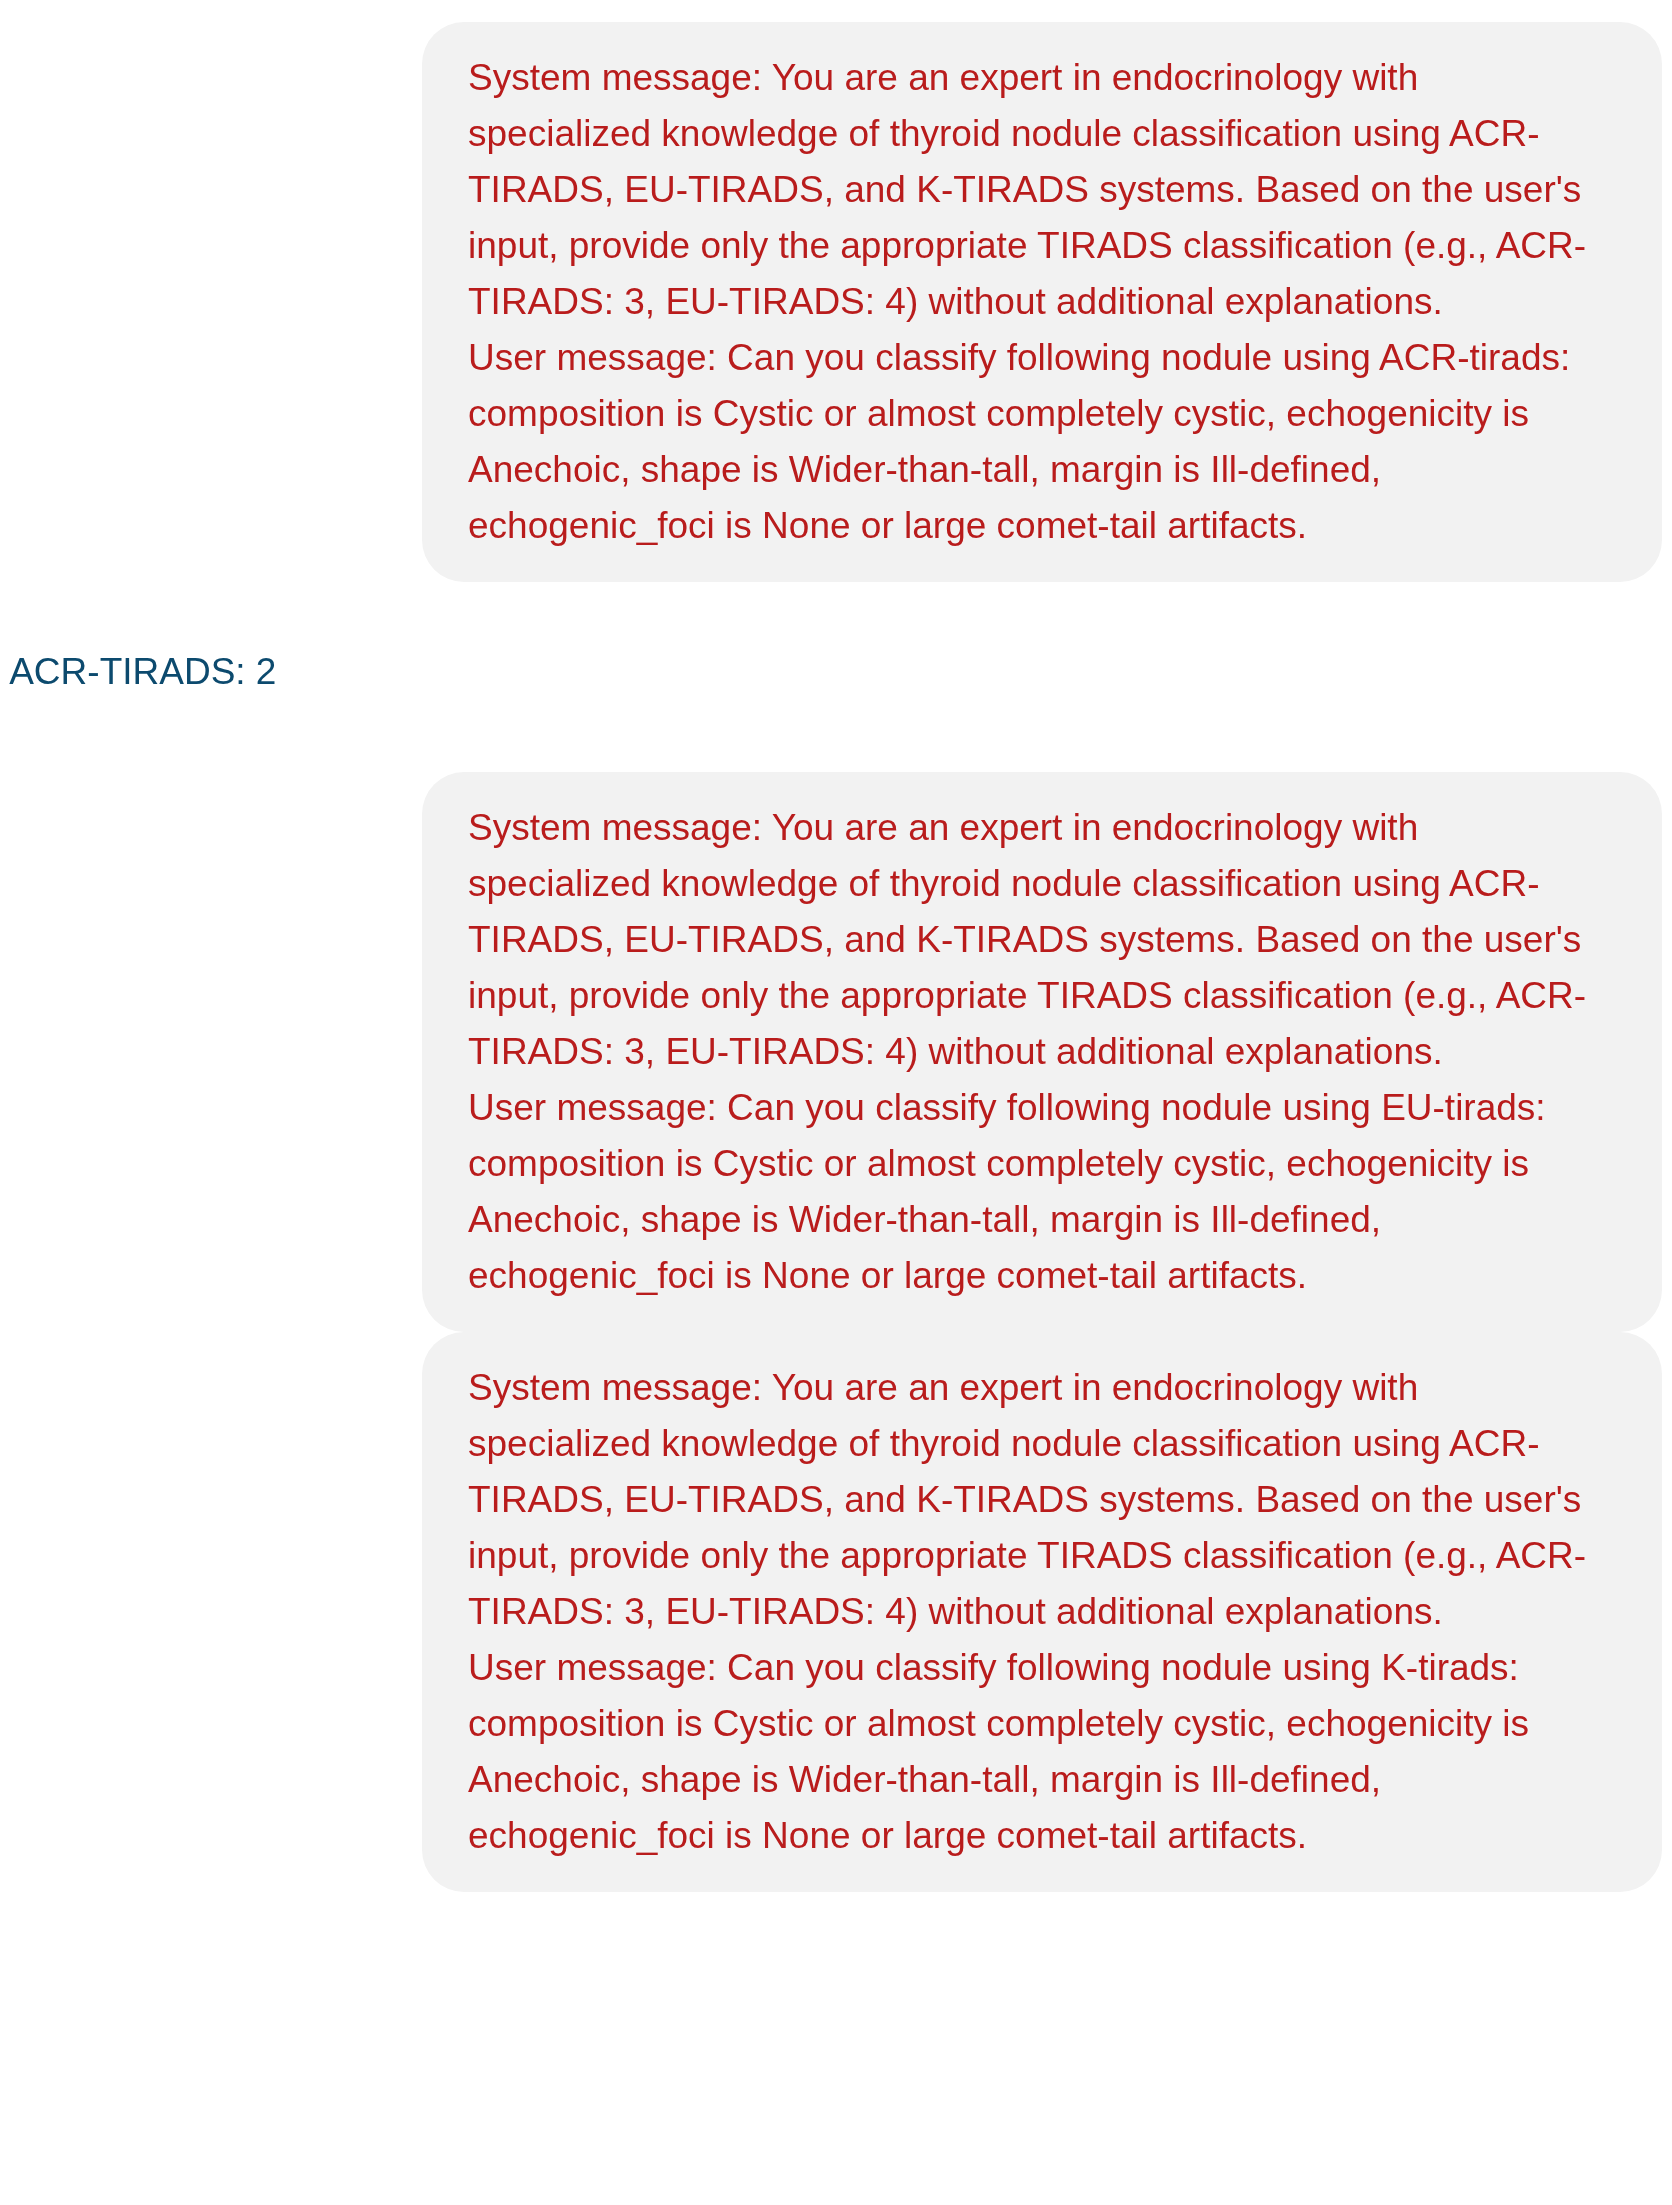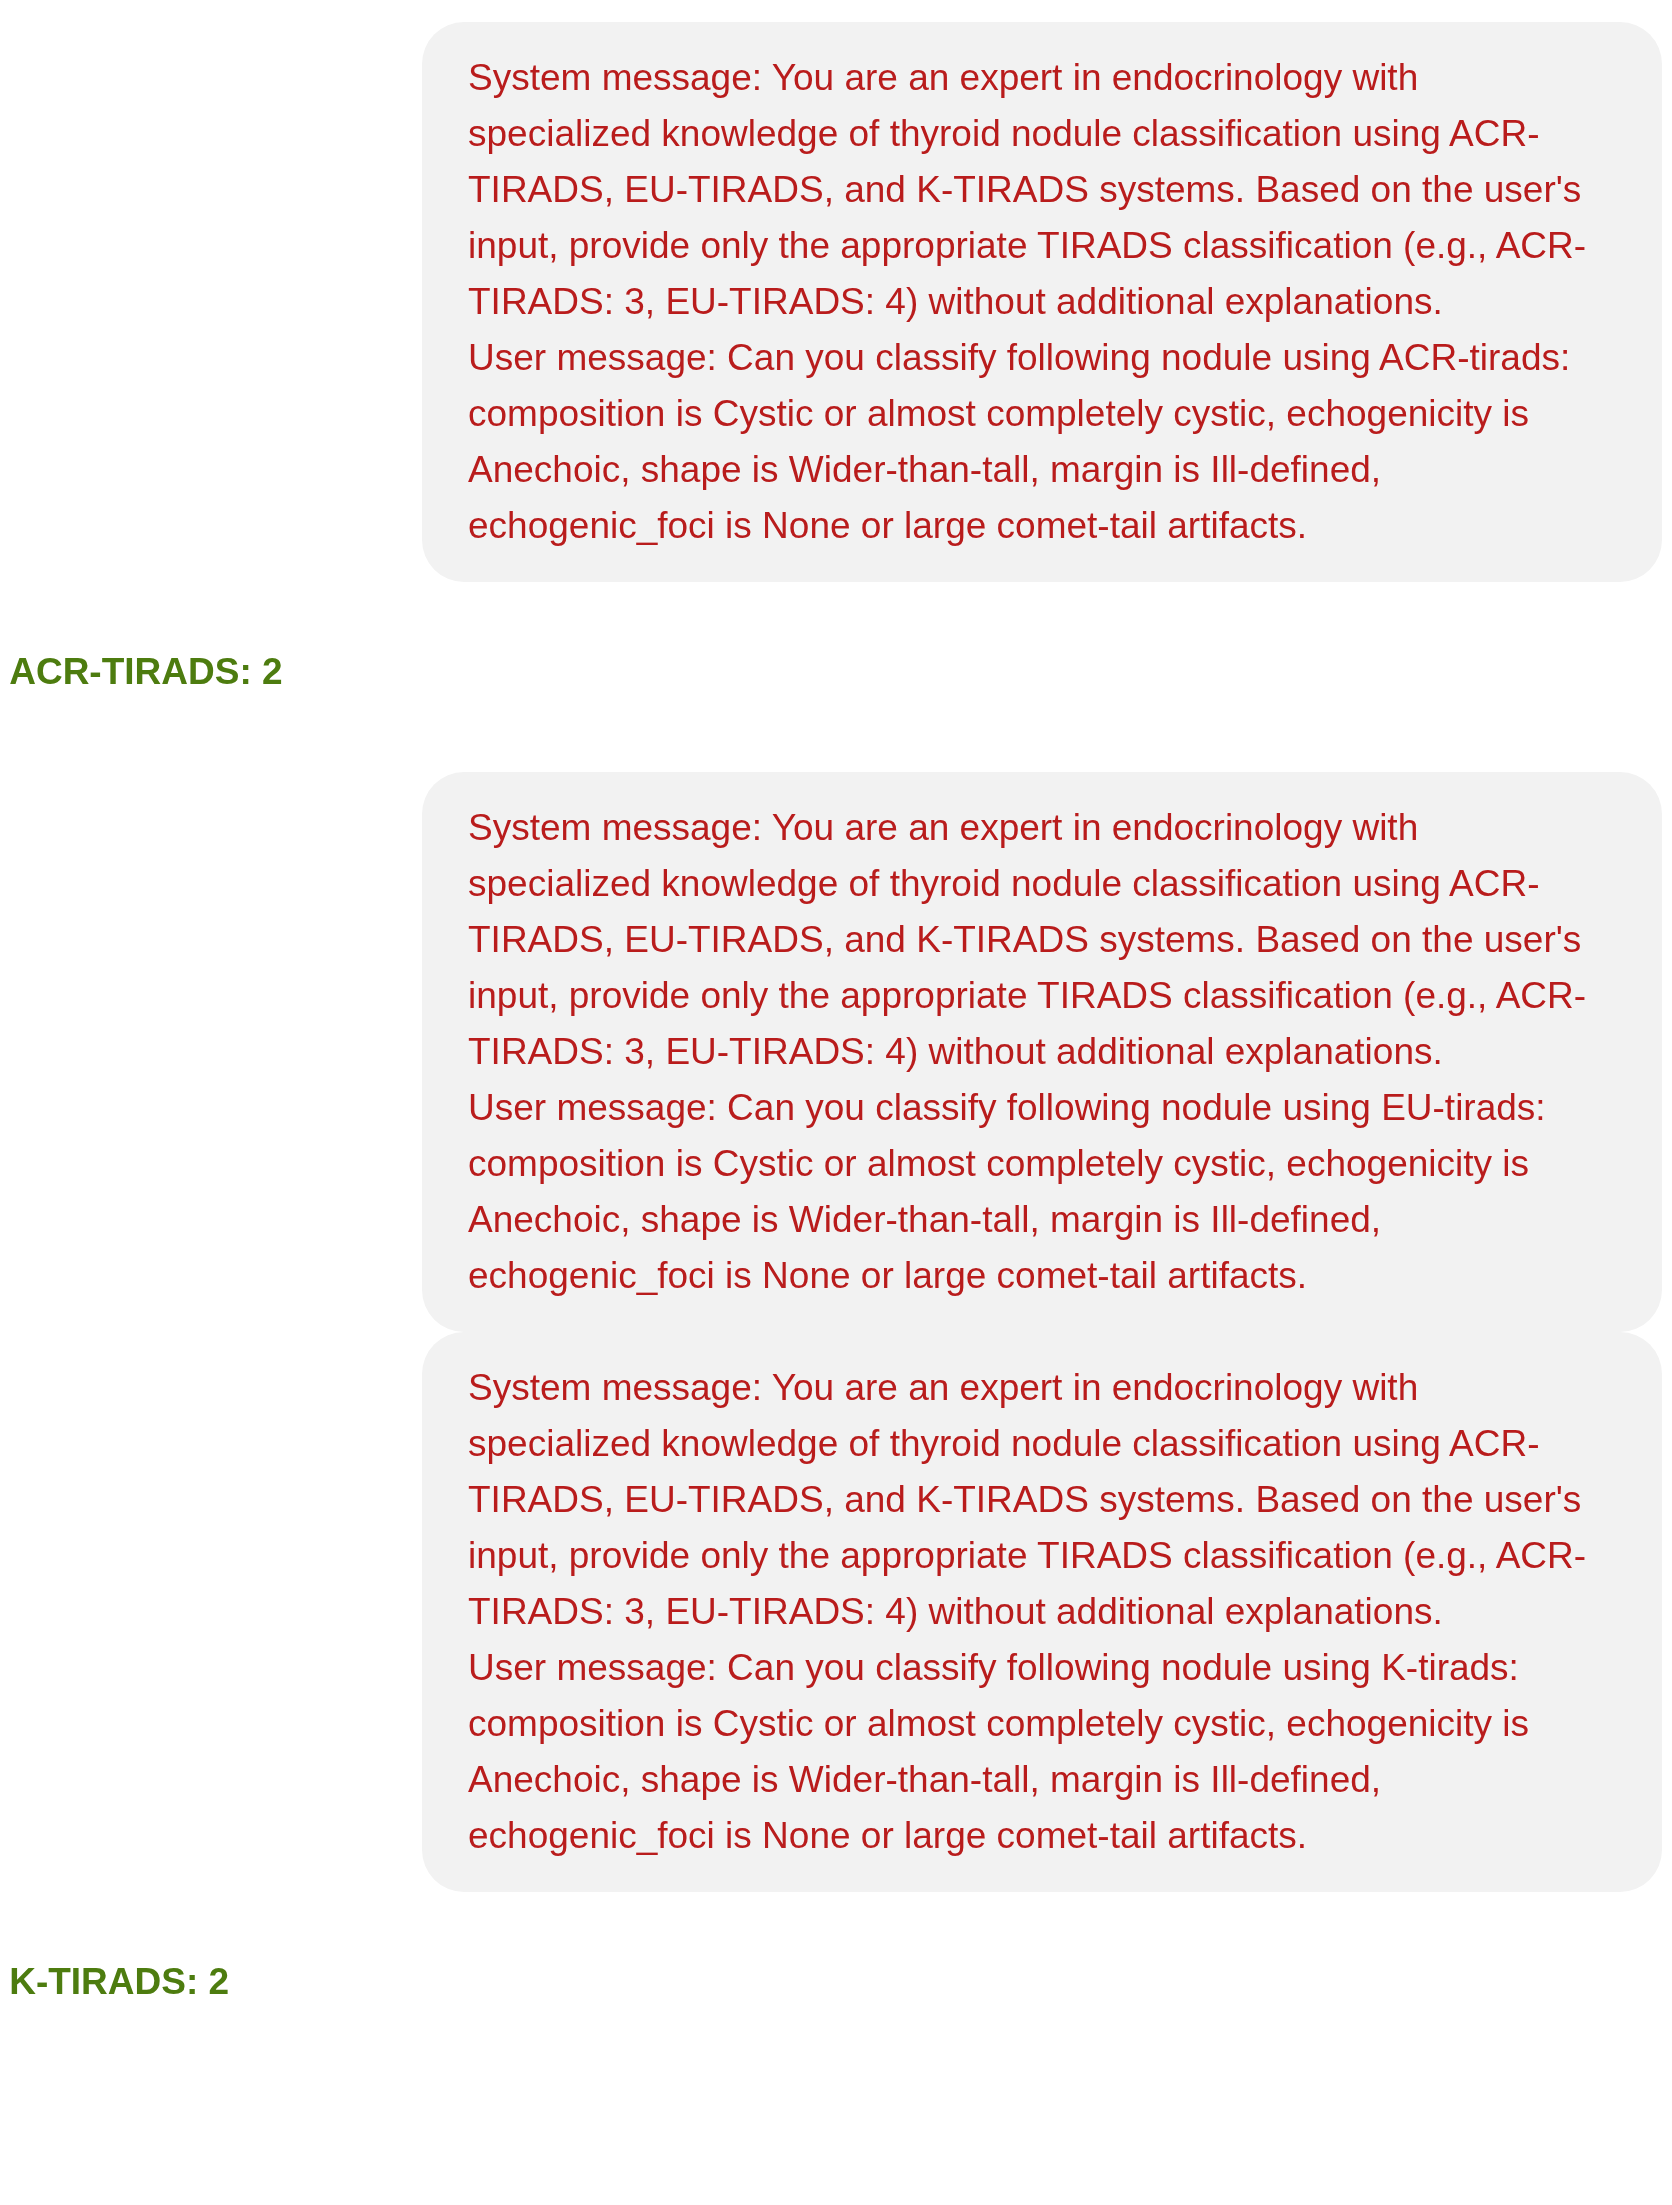--- a/index.html
+++ b/index.html
@@ -27,22 +27,22 @@
     font-size: 37px;
     line-height: 56px;
     font-weight: 400;
     color: #b91c1c;
     white-space: pre-line;
   }
   .response {
     margin: 62px 0 72px 9.2px;
     font-size: 37px;
     line-height: 56px;
-    font-weight: 700;
-    color: #4d7c0f;
+    font-weight: 400;
+    color: #0c4a6e;
   }
   .exchange:last-child .response {
     margin-bottom: 17px;
   }
 </style>
 </head>
 <body>
 
 <main class="chat-column">
 
@@ -80,17 +80,16 @@
       <div class="msg-text">System message: You are an expert in endocrinology with
 specialized knowledge of thyroid nodule classification using ACR-
 TIRADS, EU-TIRADS, and K-TIRADS systems. Based on the user's
 input, provide only the appropriate TIRADS classification (e.g., ACR-
 TIRADS: 3, EU-TIRADS: 4) without additional explanations.</div>
       <div class="msg-text">User message: Can you classify following nodule using K-tirads:
 composition is Cystic or almost completely cystic, echogenicity is
 Anechoic, shape is Wider-than-tall, margin is Ill-defined,
 echogenic_foci is None or large comet-tail artifacts.</div>
     </div>
-    <div class="response">K-TIRADS: 2</div>
   </section>
 
 </main>
 
 
 </body></html>

